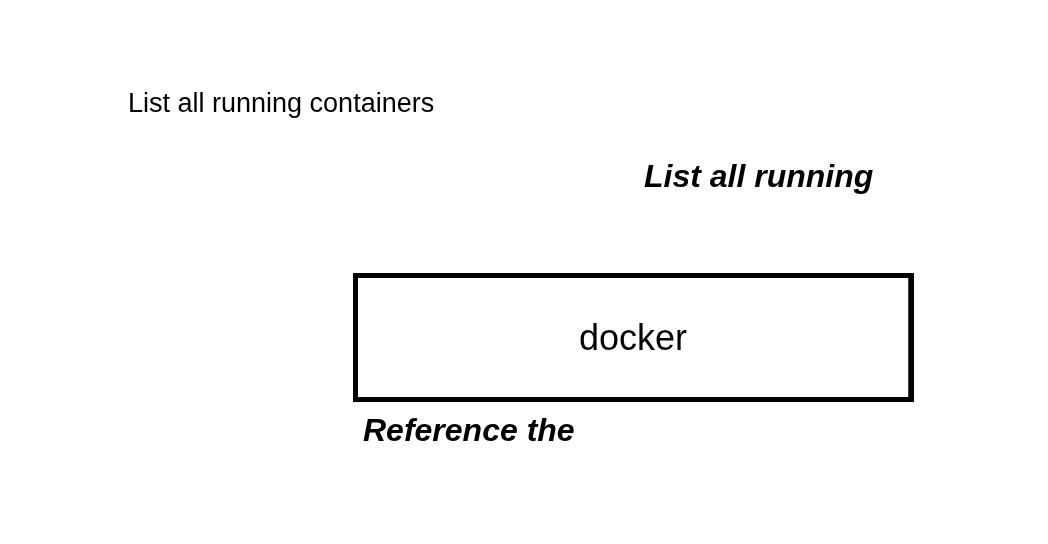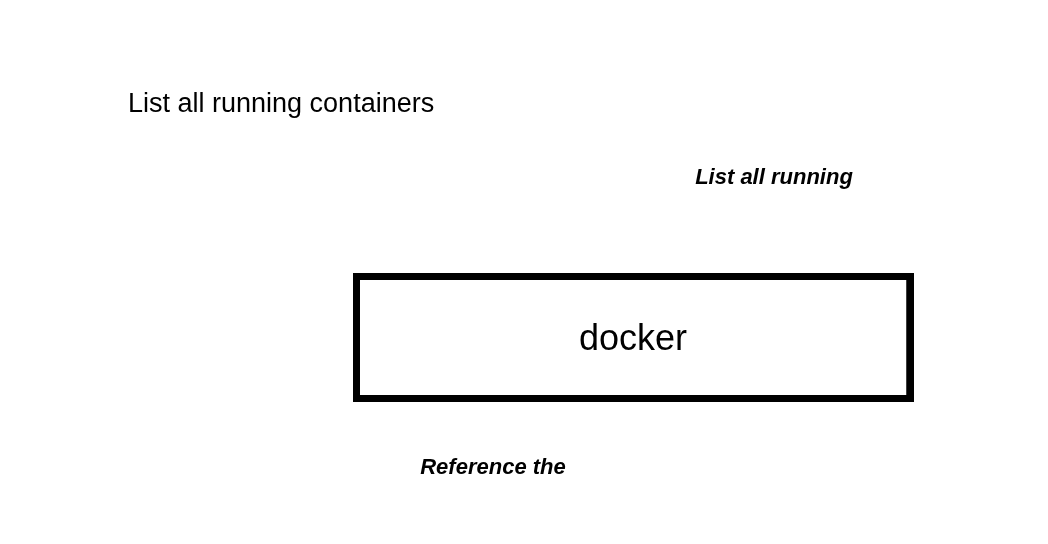--- a/index.html
+++ b/index.html
@@ -26,45 +26,45 @@
     left: 128px;
     top: 56px;
     font-size: 27px;
     font-weight: 400;
     color: #000000;
     white-space: nowrap;
   }
   .annotation {
     position: absolute;
     width: 260px;
-    font-size: 22px;
+    font-size: 32px;
     font-style: italic;
     font-weight: 600;
     line-height: 37px;
     text-align: center;
     color: #000000;
     display: flex;
-    flex-direction: column;
+    flex-direction: row;
   }
   .annotation-top {
     left: 644px;   
     top: 126px;
   }
   .annotation-bottom {
     left: 363px;   
-    top: 416px;
+    top: 380px;
   }
   .command-box {
     position: absolute;
     left: 353px;
     top: 241px;
     width: 561px;
     height: 129px;
     display: flex;
-    border: 7px solid #000000;
+    border: 5px solid #000000;
     box-sizing: border-box;
     background: #ffffff;
   }
   .command-segment {
     flex: 1 1 0;
     display: flex;
     align-items: center;
     justify-content: center;
     font-size: 36px;
     font-weight: 400;

